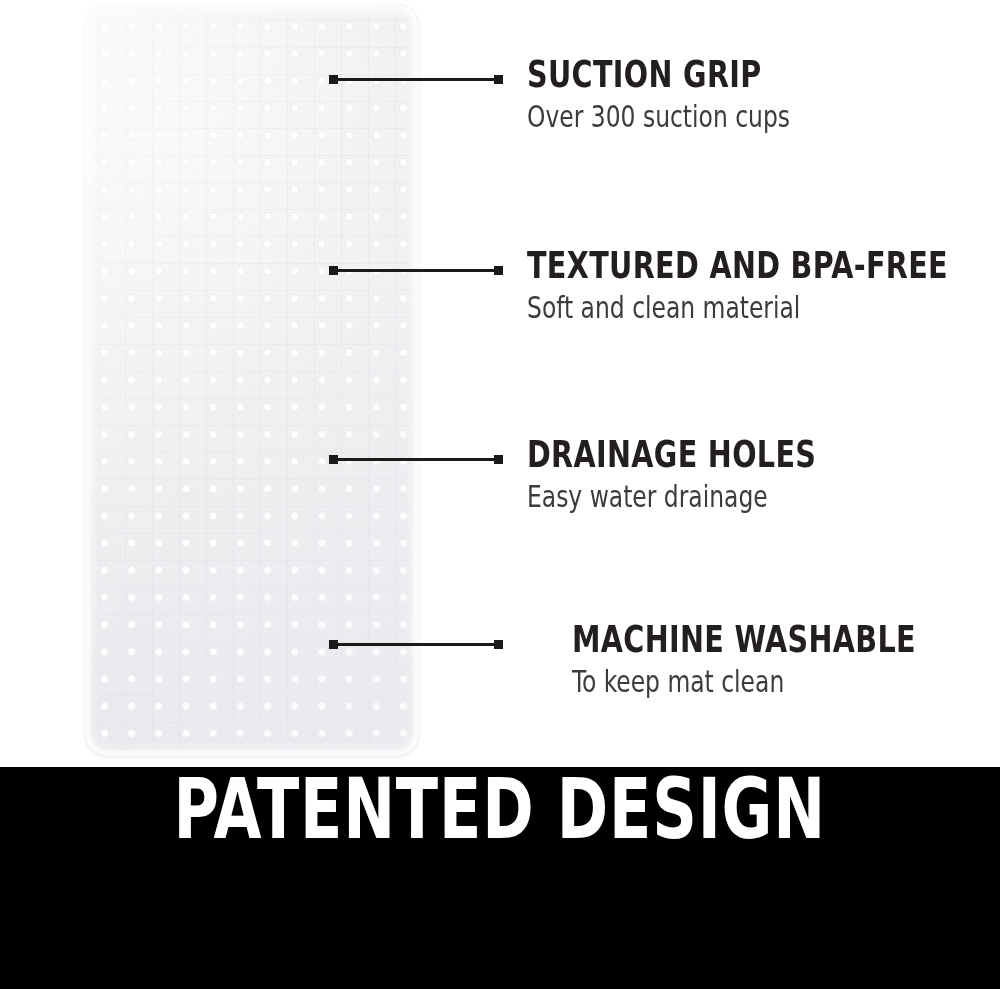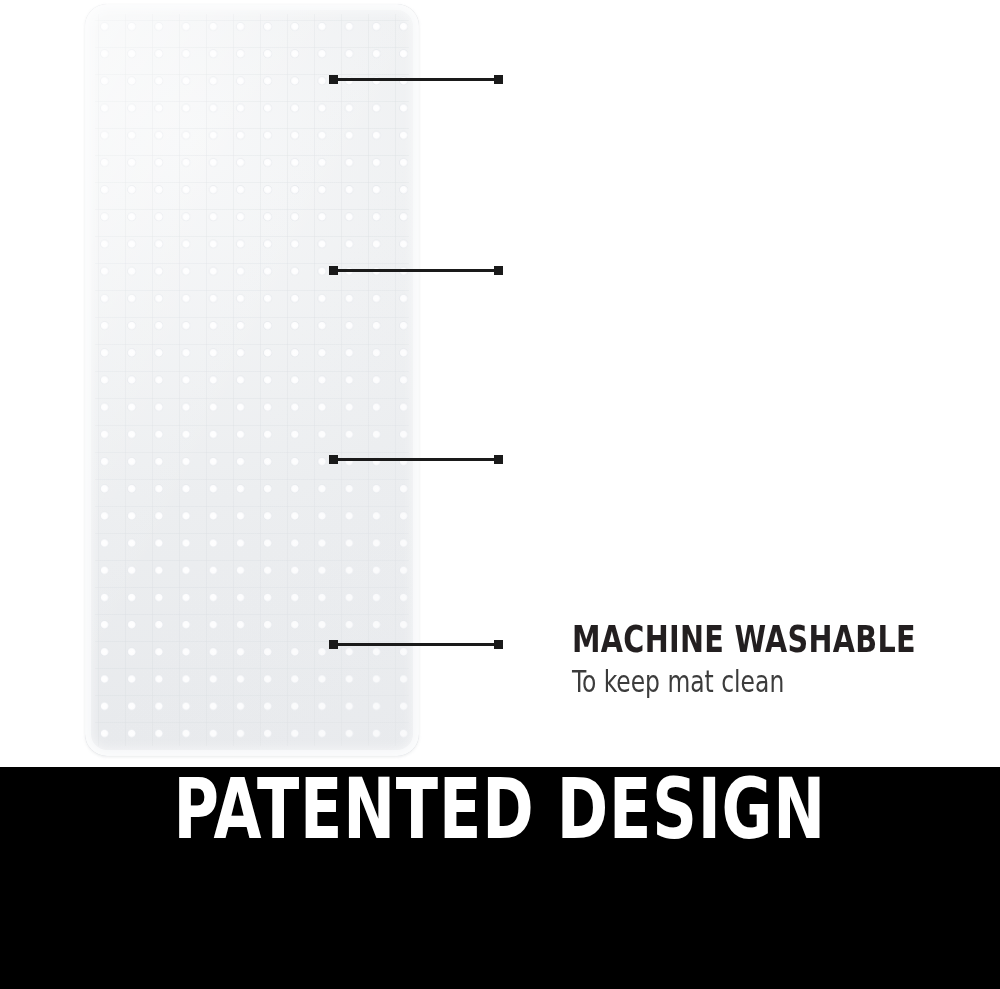--- a/index.html
+++ b/index.html
@@ -149,27 +149,39 @@
       <div id="mat-texture"></div>
       <div id="mat-holes"></div>
       <div id="mat-sheen"></div>
       <div id="mat-bevel"></div>
     </div>
   </div>
 
   <div class="callout" style="top:78px;">
     <div class="leader"></div>
   </div>
+  <div class="callout-text" style="top:56px;">
+    <div class="callout-title">SUCTION GRIP</div>
+    <div class="callout-sub">Over 300 suction cups</div>
+  </div>
 
   <div class="callout" style="top:269px;">
     <div class="leader"></div>
   </div>
+  <div class="callout-text" style="top:247px;">
+    <div class="callout-title">TEXTURED AND BPA-FREE</div>
+    <div class="callout-sub">Soft and clean material</div>
+  </div>
 
   <div class="callout" style="top:458px;">
     <div class="leader"></div>
+  </div>
+  <div class="callout-text" style="top:436px;">
+    <div class="callout-title">DRAINAGE HOLES</div>
+    <div class="callout-sub">Easy water drainage</div>
   </div>
 
   <div class="callout" style="top:643px;">
     <div class="leader"></div>
   </div>
   <div class="callout-text" style="top:621px;margin-left:45px;">
     <div class="callout-title">MACHINE WASHABLE</div>
     <div class="callout-sub">To keep mat clean</div>
   </div>
 

